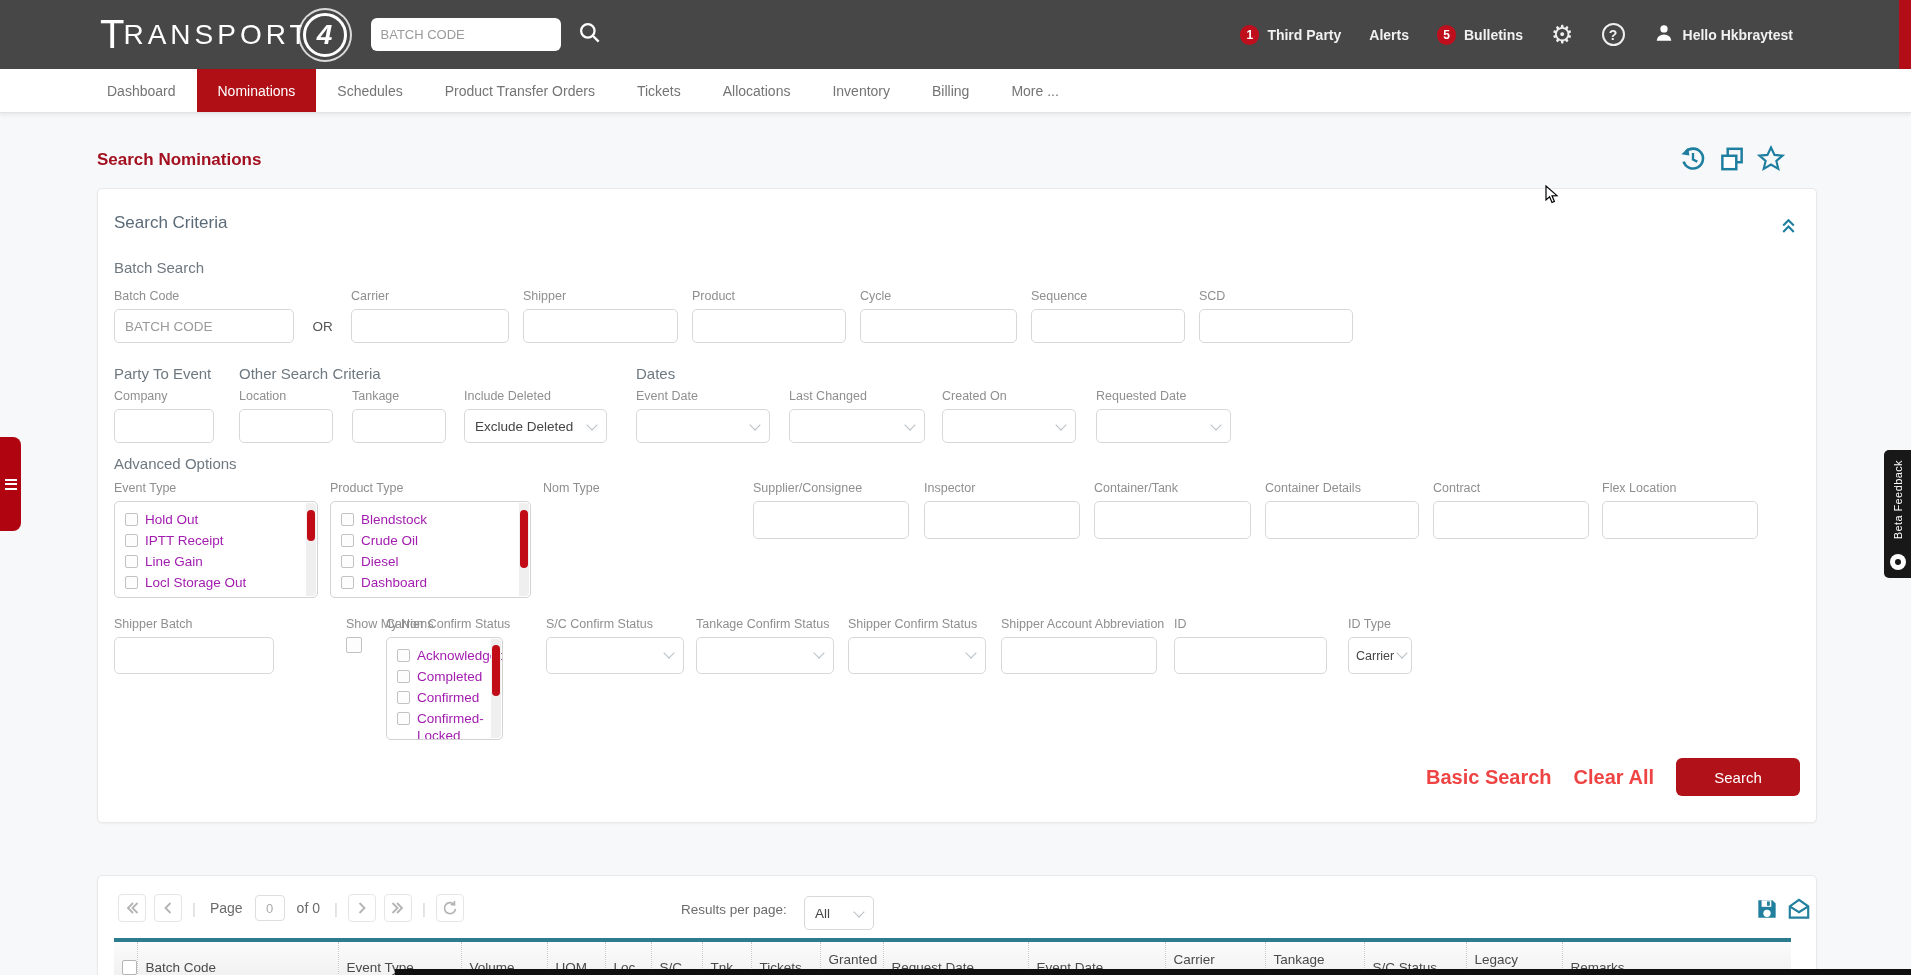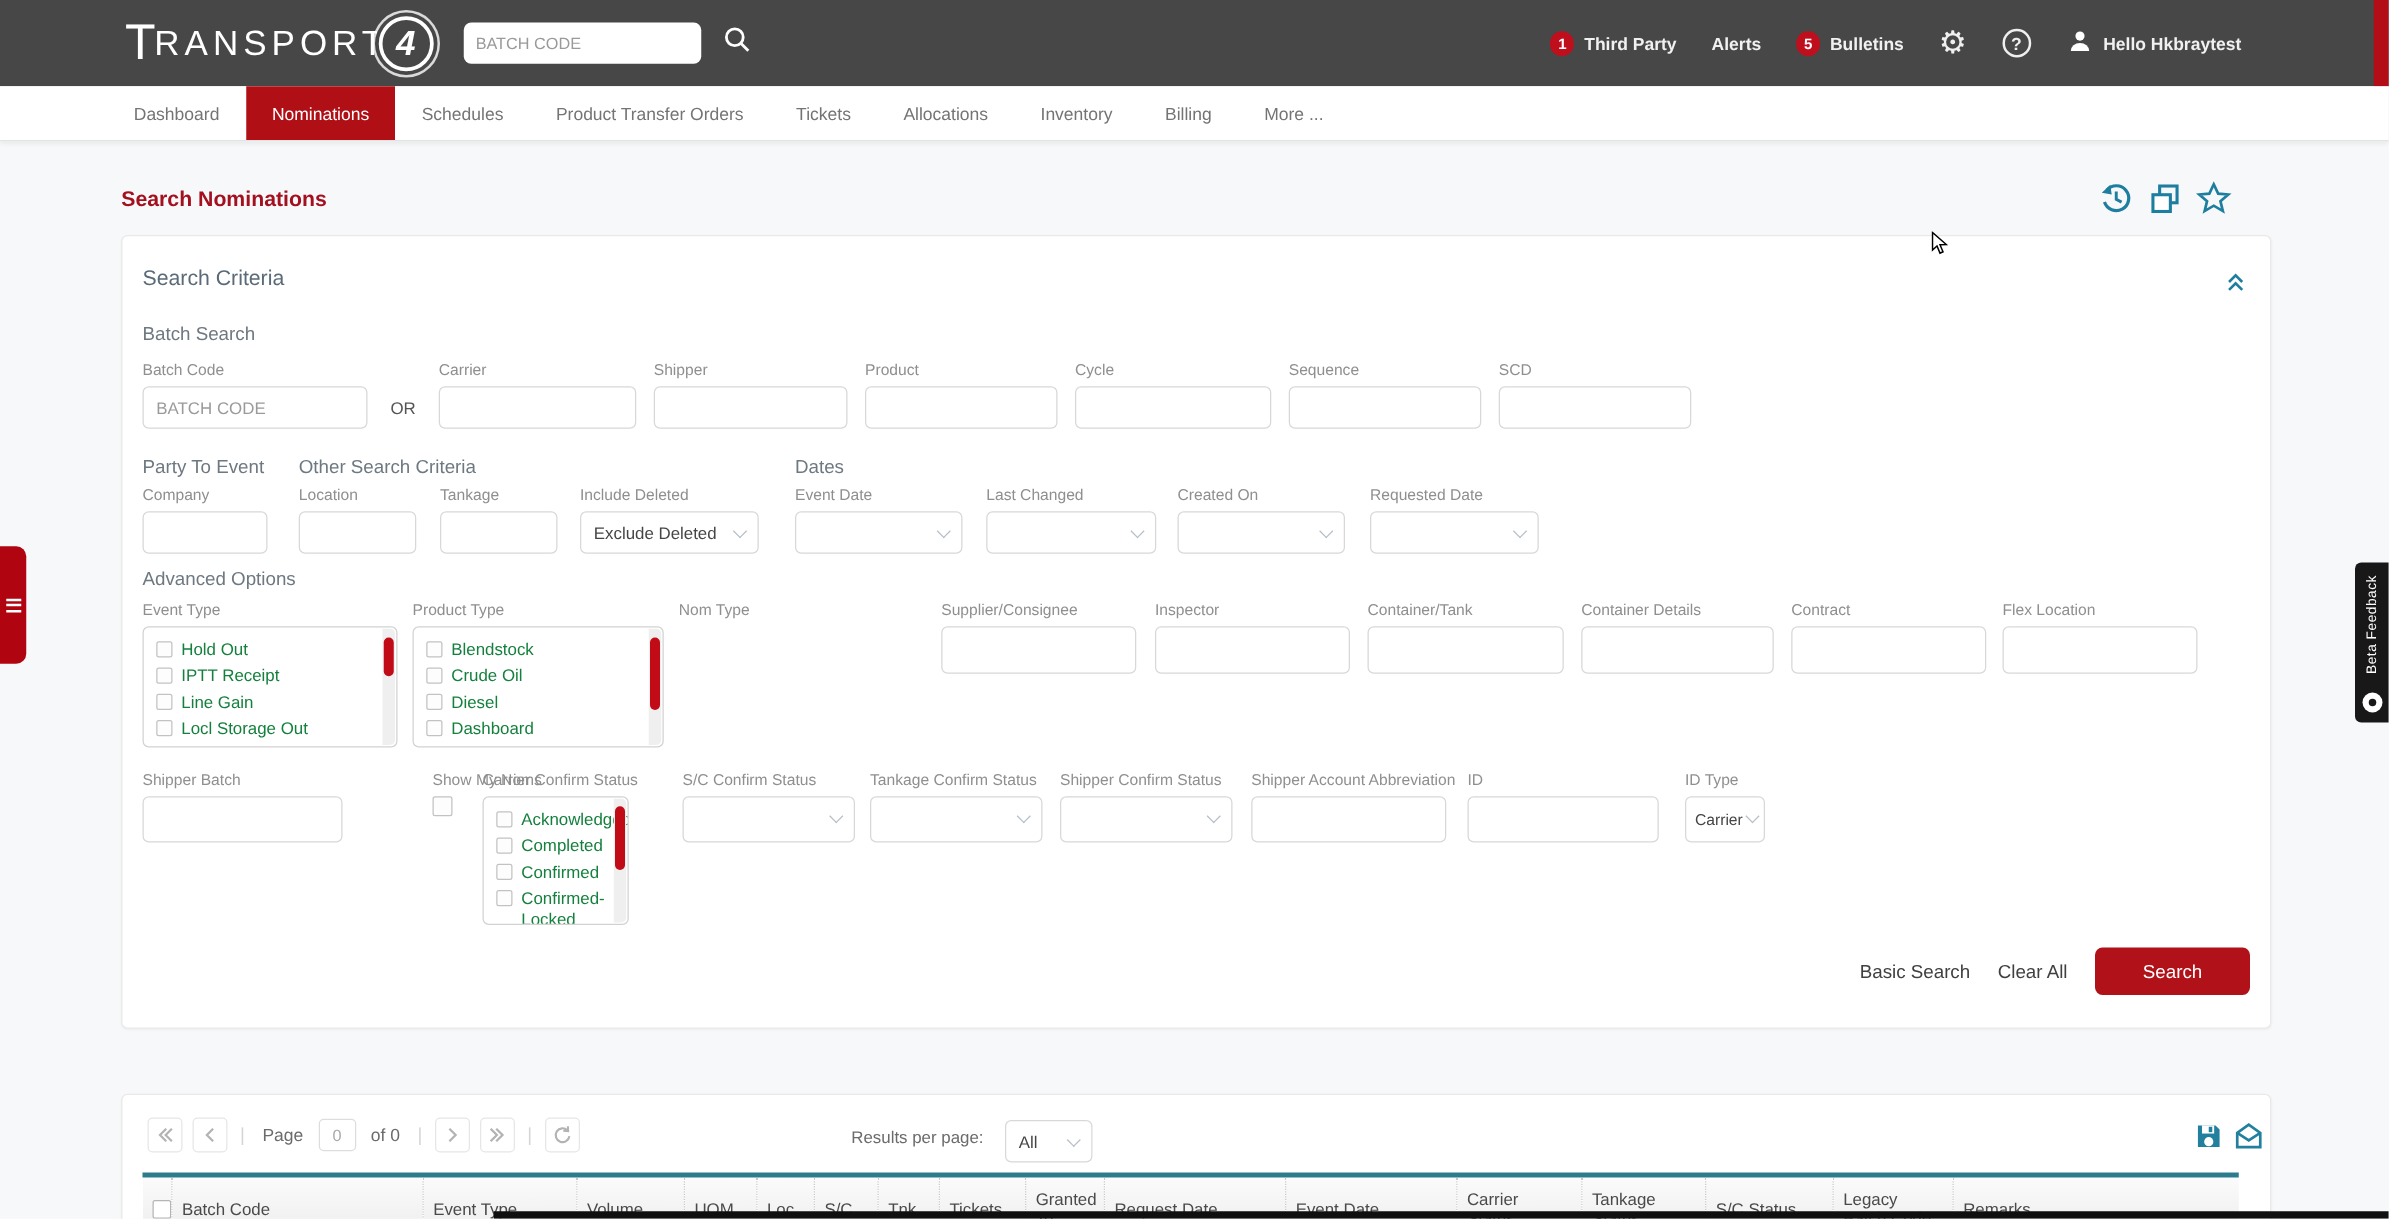--- a/index.html
+++ b/index.html
@@ -73,27 +73,27 @@
   .row3 { position:absolute; top:292px; left:0; right:0; height:120px; }
   .row4 { position:absolute; top:428px; left:0; right:0; height:126px; }
   .af { position:absolute; }
 
   .orbox { width:29px; display:flex; align-items:flex-end; justify-content:center; padding-bottom:9px;
            font-size:13.5px; color:#555; }
 
   .listbox { position:relative; border:1px solid #d2d2d2; border-radius:5px; background:#fff;
              overflow:hidden; padding:9px 14px 0 10px; }
   .lb-item { display:flex; align-items:flex-start; gap:7px; margin-bottom:4px; cursor:pointer;
-             font-size:13.5px; color:#15803d; line-height:17px; }
+             font-size:13.5px; color:#a21caf; line-height:17px; }
   .cbx { flex:none; width:13px; height:13px; border:1px solid #c2c2c2; border-radius:2px; background:#fdfdfd; margin-top:2px; }
   .vtrack { position:absolute; right:1px; top:1px; bottom:1px; width:10px; background:#efefef; border-radius:0 4px 4px 0; }
   .vthumb { position:absolute; left:1px; width:8px; background:#c10b16; border-radius:4px; }
 
   .actions { position:absolute; top:566px; right:16px; height:44px; display:flex; align-items:center; gap:22px; }
-  .lnk { font-size:15px; font-weight:normal; color:#404040; cursor:pointer; }
+  .lnk { font-size:20px; font-weight:bold; color:#ef4444; cursor:pointer; }
   .btn-search { width:124px; height:38px; background:#b11118; color:#fff; border:none; border-radius:6px;
                 font-size:15px; font-family:inherit; cursor:pointer; }
 
   
   .pager { position:absolute; left:20px; top:18px; display:flex; align-items:center; gap:8px; }
   .pbtn { width:28px; height:28px; border:1px solid #e6e6e6; border-radius:4px; background:#fff;
           display:flex; align-items:center; justify-content:center; cursor:pointer; }
   .psep { color:#d5d5d5; font-size:15px; padding:0 2px; }
   .ptext { font-size:14px; color:#6b6b6b; padding:0 4px; }
   .pnum { width:30px; height:26px; border:1px solid #ddd; border-radius:4px; font-size:13px; color:#aaa;

